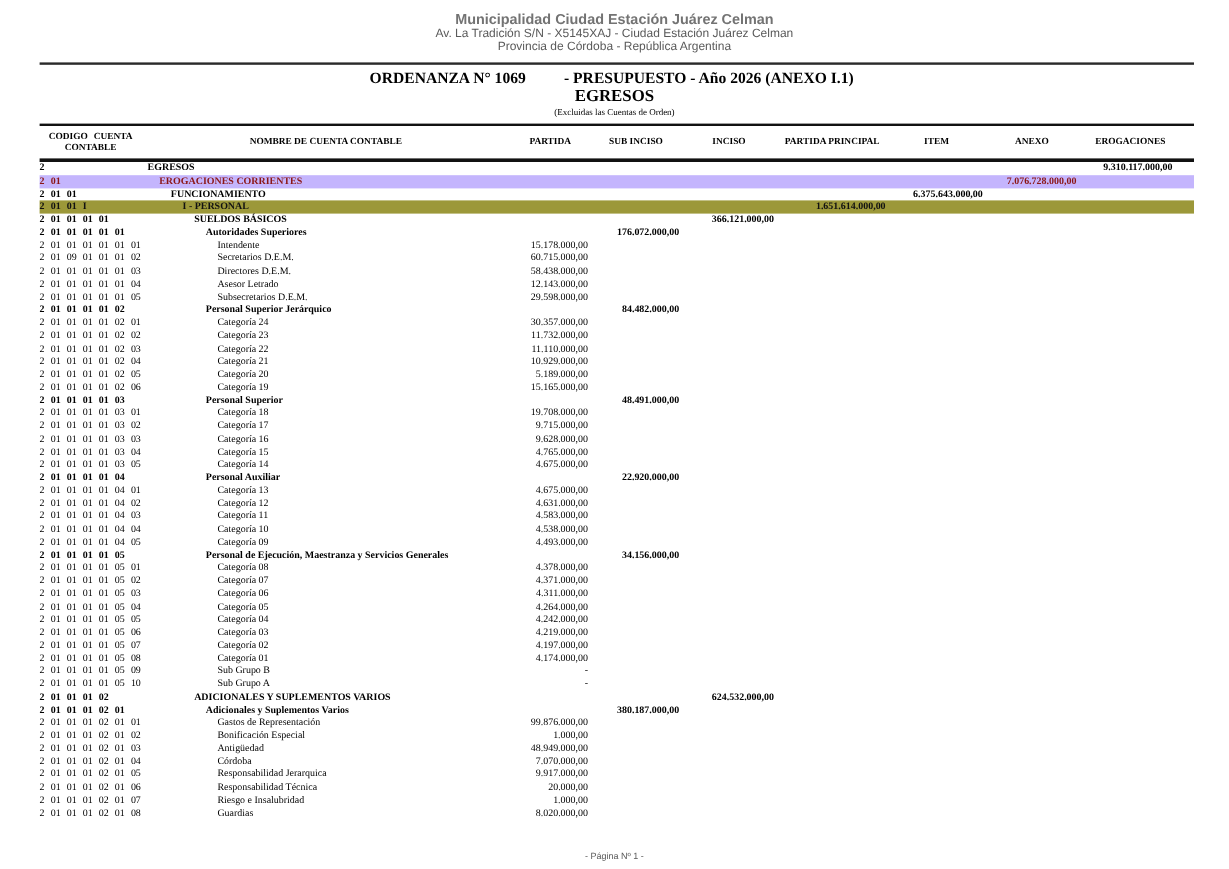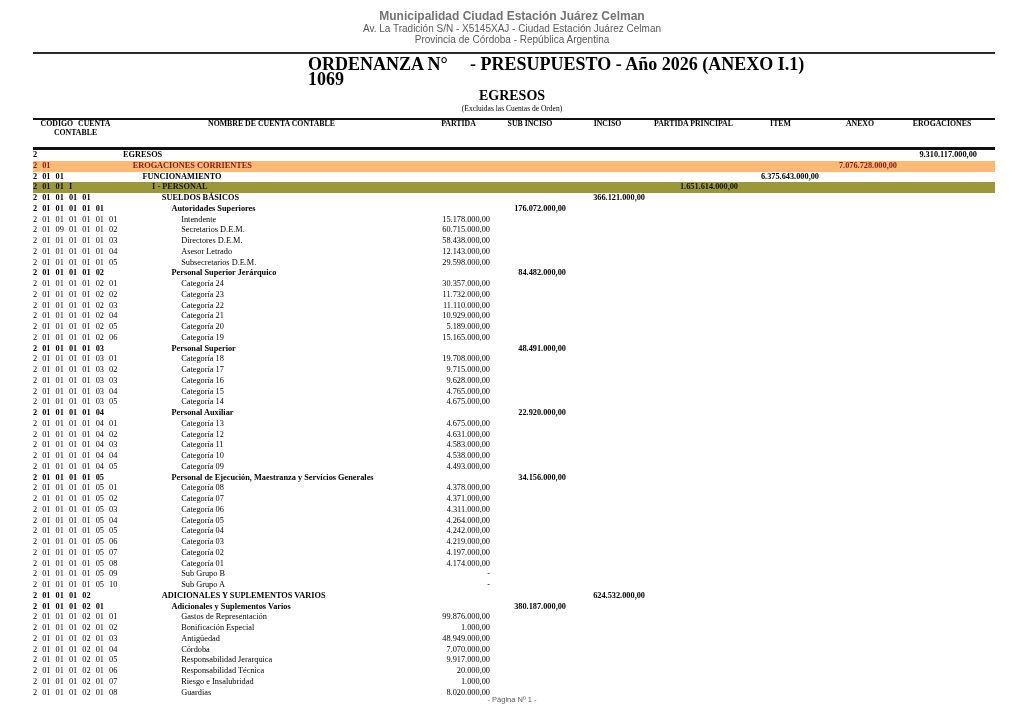--- a/index.html
+++ b/index.html
@@ -21,21 +21,21 @@
   .addr{font-size:10px;color:#5a5a5a;line-height:11px;}
   .rule{
     margin:7px 29px 0 33px;
     border-top:2px solid #2a2a2a;
     height:0;
   }
   
   .ord-line{
     margin:3px 0 0 308px;
     display:flex;
-    font-size:18px;
+    font-size:13px;
     font-weight:bold;
     line-height:15px;
   }
   .ord-label{width:162px;}
   .ord-title{}
   .section-title{
     text-align:center;
     font-size:14px;
     font-weight:bold;
     line-height:16px;
@@ -46,21 +46,21 @@
     font-size:7.5px;
     line-height:10px;
   }
   
   .budget-table{
     margin:4px 29px 0 33px;
     width:962px;
   }
   .thead{
     display:flex;
-    align-items:flex-start;
+    align-items:center;
     border-top:2px solid #111;
     border-bottom:3px solid #111;
     height:27px;
   }
   .th{
     font-size:7.8px;
     font-weight:bold;
     text-align:center;
     display:flex;
     align-items:center;
@@ -69,38 +69,38 @@
   }
   .tbody{}
   .tr{
     display:flex;
     height:10.75px;
     line-height:10.75px;
     font-size:8.3px;
     white-space:nowrap;
   }
   .tr.bold{font-weight:bold;}
-  .tr.bg-pink{background:#fdba74;color:#8B1616;}
+  .tr.bg-pink{background:#c4b5fd;color:#8B1616;}
   .tr.bg-olive{background:#9C9839;color:#111;}
   .c-code{width:85px;flex:none;word-spacing:3px;overflow:visible;}
   .c-name{flex:1;min-width:0;overflow:visible;}
   .vc{flex:none;text-align:right;padding-right:2px;box-sizing:border-box;}
   .vc-partida{width:67px;}
   .vc-sub_inciso{width:76px;}
   .vc-inciso{width:79px;}
   .vc-partida_principal{width:93px;}
   .vc-item{width:81px;}
   .vc-anexo{width:78px;}
   .vc-erogaciones{width:96px;padding-right:18px;}
   .th.vc{display:flex;align-items:center;justify-content:center;text-align:center;padding-right:0;}
   .th.vc-erogaciones{padding-right:10px;}
   
   .page-footer{
     position:absolute;
-    left:0;bottom:20px;width:100%;
+    left:0;bottom:6px;width:100%;
     text-align:center;
     font-family:"Liberation Sans", sans-serif;
     font-size:7.5px;
     color:#5a5a5a;
   }
 </style>
 </head>
 <body>
 
 <div class="page">

